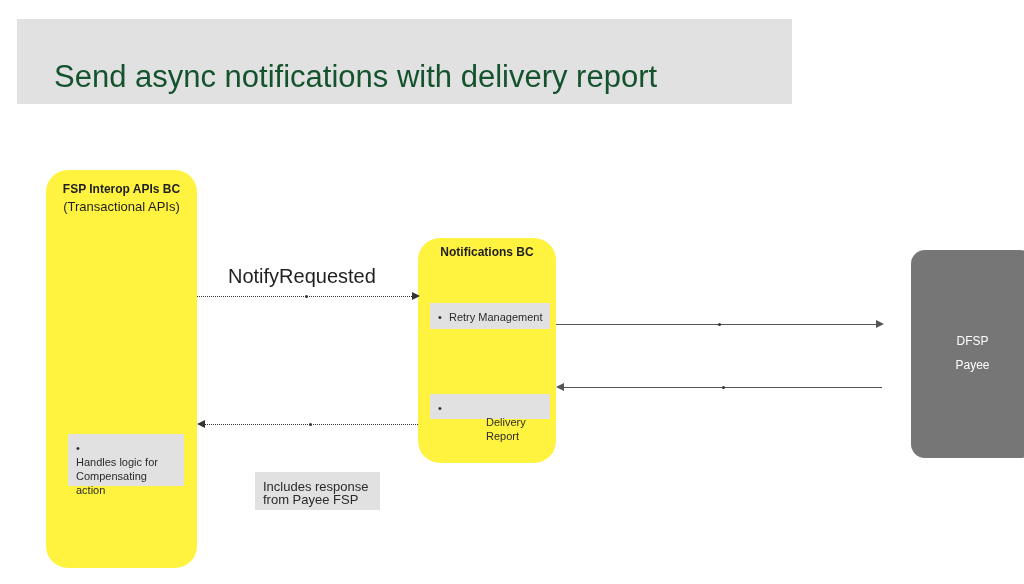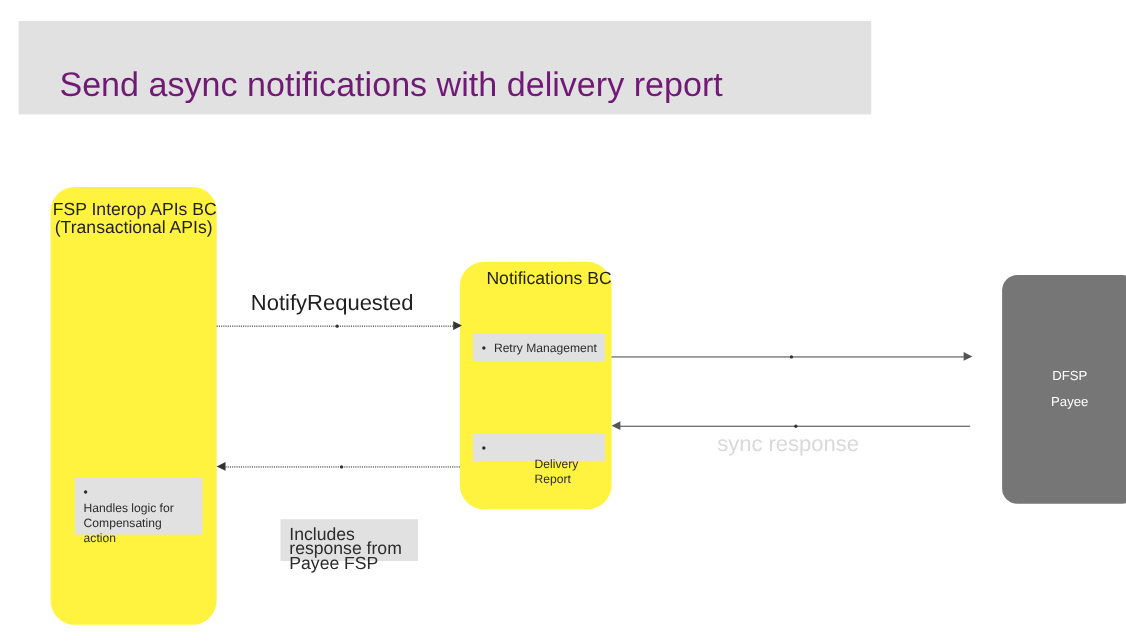--- a/index.html
+++ b/index.html
@@ -27,46 +27,46 @@
     width: 775px;
     height: 85px;
     background: #e1e1e1;
   }
   #title-text {
     position: absolute;
     left: 37px;
     top: 40px;
     font-size: 31px;
     font-weight: 400;
-    color: #701a75;
+    color: #14532d;
     letter-spacing: 0px;
     white-space: nowrap;
   }
 
   
   .bc-box {
     position: absolute;
     background: #fff33f;
     border-radius: 22px;
   }
   .bc-title {
-    position: absolute;
-    left: 0;
-    width: 100%;
-    text-align: right;
-    font-size: 16px;
-    font-weight: normal;
-    color: #1f1f1f;
-  }
-  .bc-sub {
     position: absolute;
     left: 0;
     width: 100%;
     text-align: center;
-    font-size: 16px;
+    font-size: 12px;
+    font-weight: bold;
+    color: #1f1f1f;
+  }
+  .bc-sub {
+    position: absolute;
+    left: 0;
+    width: 100%;
+    text-align: center;
+    font-size: 13px;
     font-weight: normal;
     color: #1f1f1f;
   }
   .grey-item {
     position: absolute;
     background: #e1e1e1;
     font-size: 11px;
     color: #2b2b2b;
     box-sizing: border-box;
     padding: 7px 6px 7px 8px;
@@ -155,21 +155,21 @@
     color: #d9d9d9;
   }
 
   #note-box {
     position: absolute;
     left: 255px;
     top: 472px;
     width: 125px;
     height: 38px;
     background: #e1e1e1;
-    font-size: 16px;
+    font-size: 13px;
     color: #2b2b2b;
     box-sizing: border-box;
     padding: 8px 6px 0 8px;
     line-height: 13px;
   }
 </style>
 </head>
 <body>
 
 <div id="canvas">
@@ -218,15 +218,14 @@
     <span>Includes response from Payee FSP</span>
   </div>
 
   <div class="hline-solid" style="left:556px; top:324px; width:326px;"></div>
   <div class="mid-dot" style="left:718px; top:323px;"></div>
   <div class="arrow-head arrow-right-solid" style="left:876px; top:320px;"></div>
 
   <div class="hline-solid" style="left:562px; top:387px; width:320px;"></div>
   <div class="mid-dot" style="left:722px; top:386px;"></div>
   <div class="arrow-head arrow-left-solid" style="left:556px; top:383px;"></div>
-  <div class="flow-label muted" style="left:652px; top:393px;">sync response</div>
 
 </div>
 
 </body></html>

